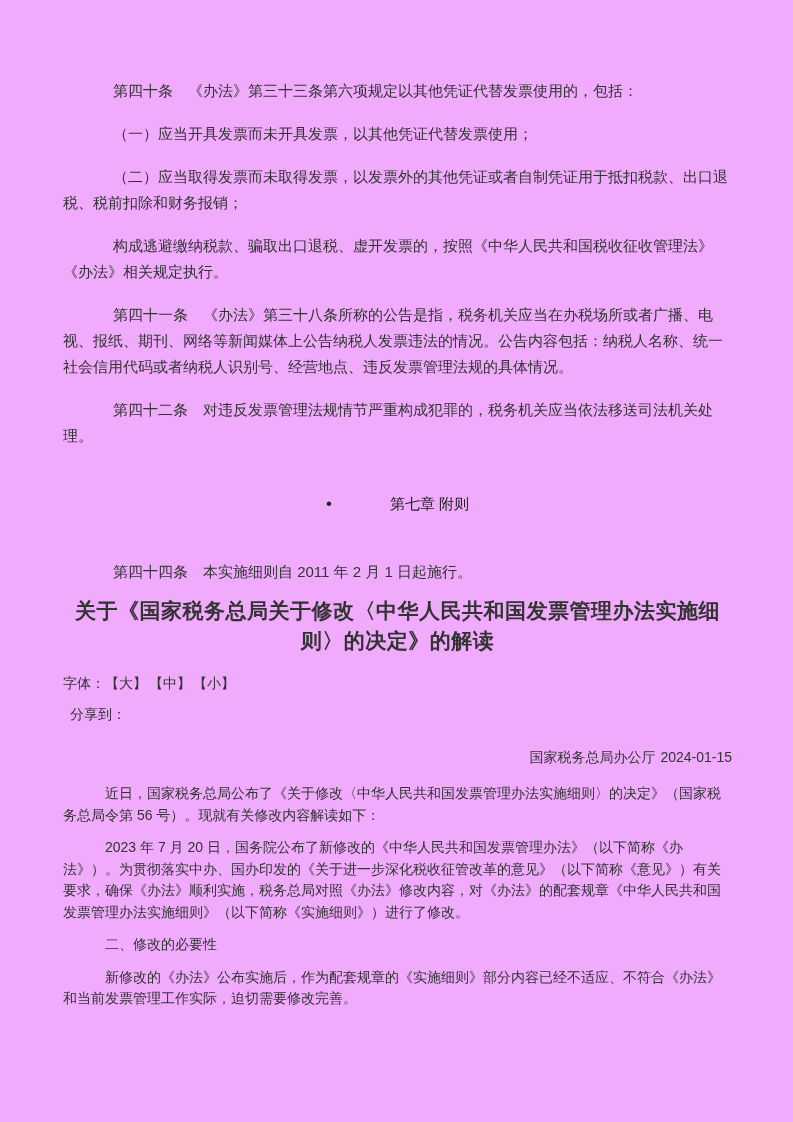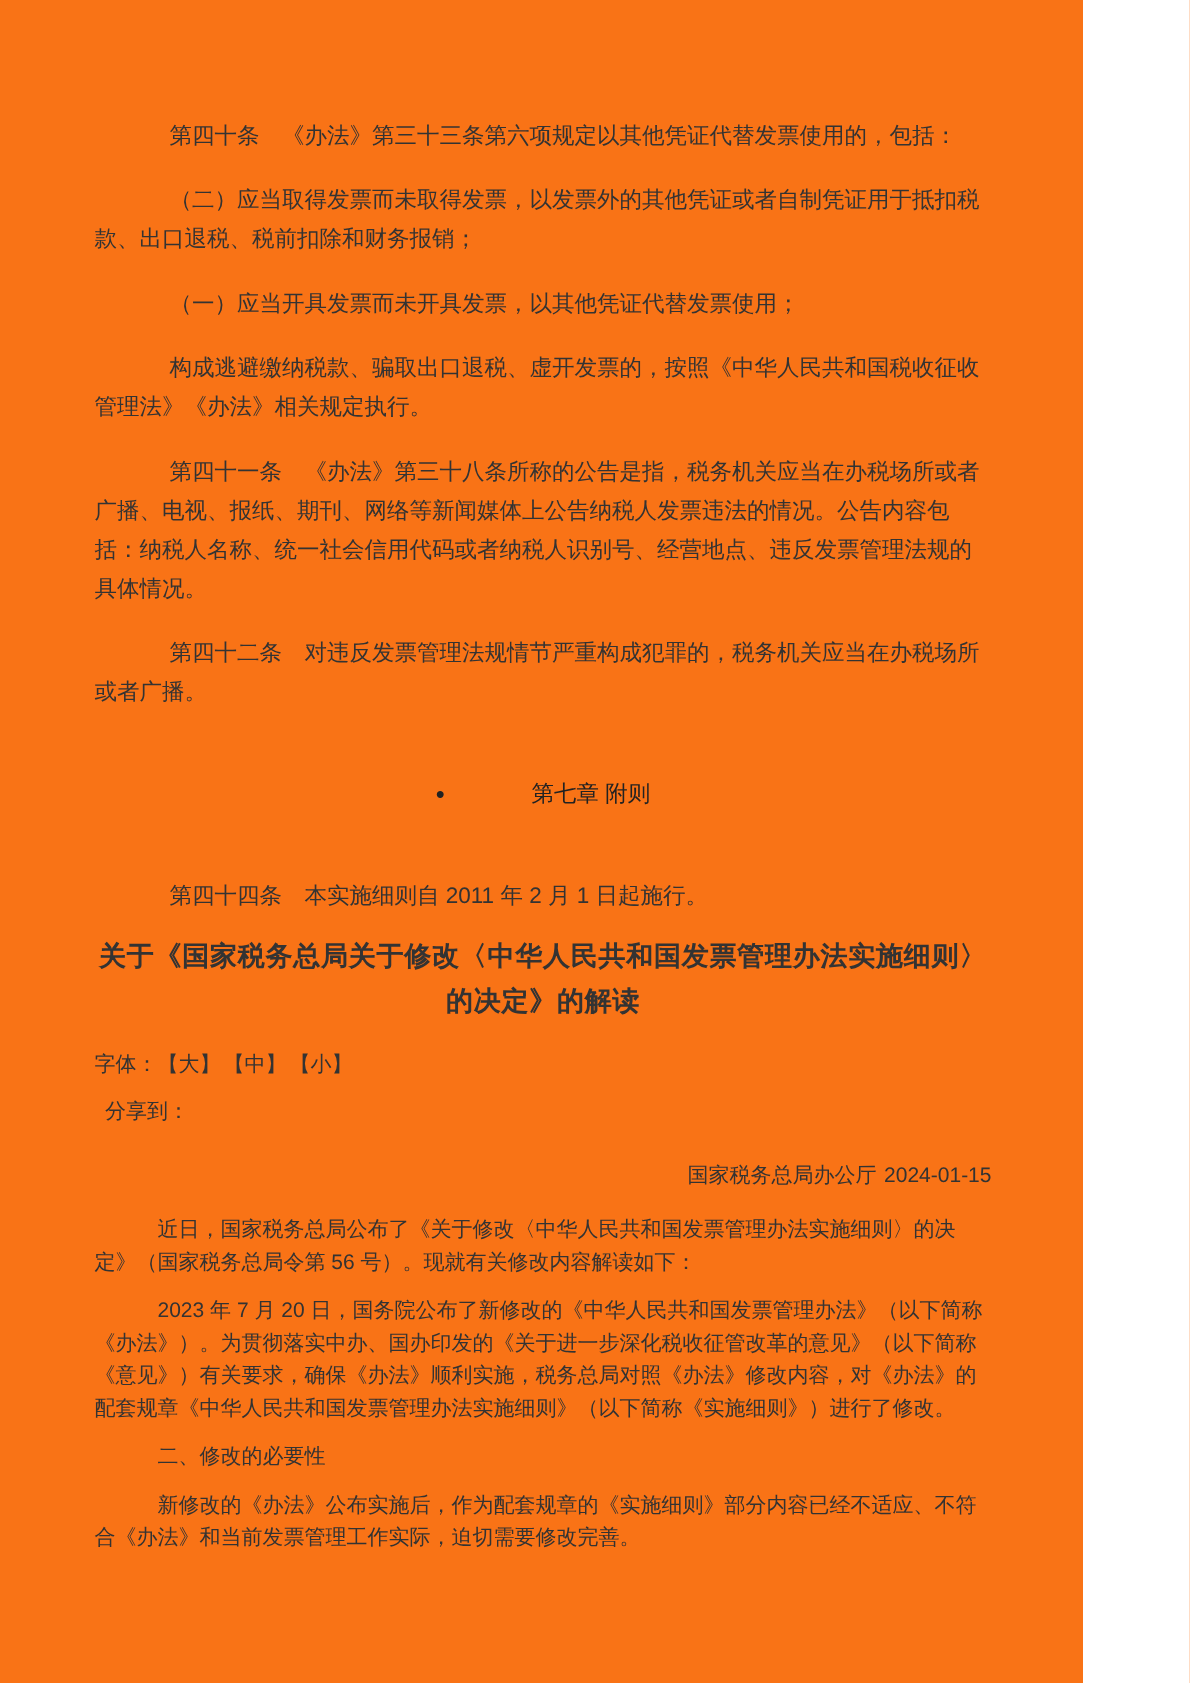--- a/index.html
+++ b/index.html
@@ -9,24 +9,24 @@
     background: #ffffff;
   }
   body {
     width: 793px;
     height: 1122px;
     font-family: "Liberation Sans", sans-serif;
     color: #333333;
     overflow: hidden;
   }
   .page {
-    width: 722px;
+    width: 793px;
     height: 1122px;
     padding: 78px 61px 0 63px;
-    background: #f97316;
+    background: #f0abfc;
   }
   
   .reg-section p {
     font-size: 15px;
     line-height: 26px;
     margin: 0 0 17px 0;
     text-indent: 50px;
     color: #333333;
   }
   .chapter-line {
@@ -38,21 +38,21 @@
     font-size: 15px;
     line-height: 26px;
     color: #222222;
   }
   .chapter-line .bullet {
     font-size: 17px;
     line-height: 26px;
   }
   
   .article-title {
-    font-size: 18px;
+    font-size: 21px;
     font-weight: bold;
     text-align: center;
     color: #333333;
     line-height: 30px;
     margin: -6px 0 9px 0;
     letter-spacing: 0.5px;
   }
   .font-row {
     font-size: 14px;
     line-height: 22px;
@@ -88,25 +88,25 @@
     color: #333333;
   }
 </style>
 </head>
 <body>
 
 <div class="page">
 
   <section class="reg-section">
     <p>第四十条　《办法》第三十三条第六项规定以其他凭证代替发票使用的，包括：</p>
+    <p>（一）应当开具发票而未开具发票，以其他凭证代替发票使用；</p>
     <p>（二）应当取得发票而未取得发票，以发票外的其他凭证或者自制凭证用于抵扣税款、出口退税、税前扣除和财务报销；</p>
-    <p>（一）应当开具发票而未开具发票，以其他凭证代替发票使用；</p>
     <p>构成逃避缴纳税款、骗取出口退税、虚开发票的，按照《中华人民共和国税收征收管理法》《办法》相关规定执行。</p>
     <p>第四十一条　《办法》第三十八条所称的公告是指，税务机关应当在办税场所或者广播、电视、报纸、期刊、网络等新闻媒体上公告纳税人发票违法的情况。公告内容包括：纳税人名称、统一社会信用代码或者纳税人识别号、经营地点、违反发票管理法规的具体情况。</p>
-    <p>第四十二条　对违反发票管理法规情节严重构成犯罪的，税务机关应当在办税场所或者广播。</p>
+    <p>第四十二条　对违反发票管理法规情节严重构成犯罪的，税务机关应当依法移送司法机关处理。</p>
 
     <div class="chapter-line">
       <span class="bullet">•</span>
       <span>第七章 附则</span>
     </div>
 
     <p>第四十四条　本实施细则自 2011 年 2 月 1 日起施行。</p>
   </section>
 
   <h1 class="article-title">关于《国家税务总局关于修改〈中华人民共和国发票管理办法实施细则〉的决定》的解读</h1>

